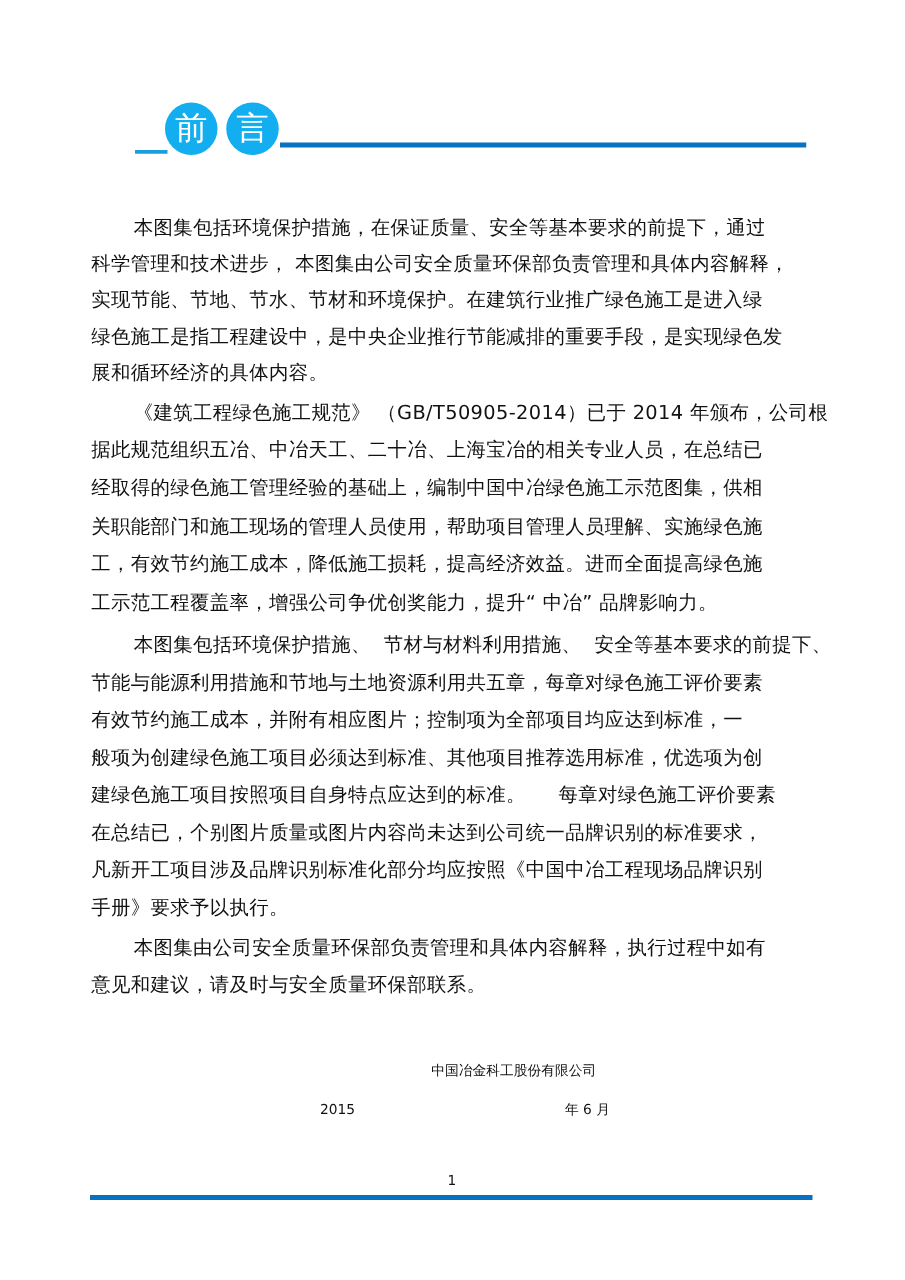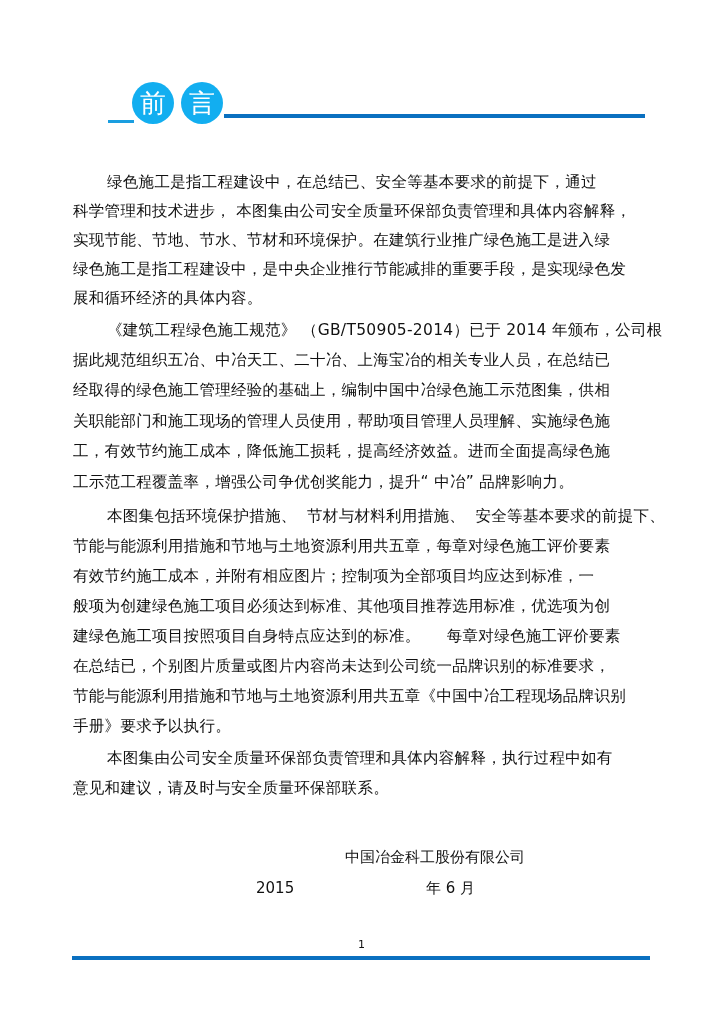--- a/index.html
+++ b/index.html
@@ -7,34 +7,34 @@
          font-family: "DejaVu Sans", "Liberation Sans", sans-serif; color: #111; }
   .header-short-line { position: absolute; left: 108px; top: 120px; width: 26px; height: 3px; background: #1a9ee0; }
   .header-long-line { position: absolute; left: 224px; top: 114px; width: 421px; height: 4px; background: #0a70c0; }
   .title-circle { position: absolute; top: 82px; width: 42px; height: 42px; border-radius: 50%;
                   background: #12aef0; color: #fff; font-size: 26px; line-height: 42px; text-align: center;
                   font-family: "DejaVu Serif", serif; }
   .c1 { left: 132px; }
   .c2 { left: 181px; }
   .line { position: absolute; left: 73px; font-size: 15.5px; white-space: pre; line-height: 20px; letter-spacing: 0.3px; }
   .indent { left: 107px; }
-  .sign { position: absolute; font-size: 15px; white-space: pre; line-height: 20px; }
+  .sign { position: absolute; font-size: 11px; white-space: pre; line-height: 20px; }
   .page-num { position: absolute; left: 358px; top: 938px; font-size: 11px; }
   .footer-line { position: absolute; left: 72px; top: 956px; width: 578px; height: 4px; background: #0a70c0; }
 </style>
 </head>
 <body>
 
 <div class="header-short-line"></div>
 <div class="title-circle c1">前</div>
 <div class="title-circle c2">言</div>
 <div class="header-long-line"></div>
 
 <div>
-  <div class="line indent" style="top:172px">绿色施工是指工程建设中，在总结已、安全等基本要求的前提下，通过</div>
+  <div class="line indent" style="top:172px">本图集包括环境保护措施，在保证质量、安全等基本要求的前提下，通过</div>
   <div class="line" style="top:201px">科学管理和技术进步， 本图集由公司安全质量环保部负责管理和具体内容解释，</div>
   <div class="line" style="top:230px">实现节能、节地、节水、节材和环境保护。在建筑行业推广绿色施工是进入绿</div>
   <div class="line" style="top:259px">绿色施工是指工程建设中，是中央企业推行节能减排的重要手段，是实现绿色发</div>
   <div class="line" style="top:288px">展和循环经济的具体内容。</div>
 </div>
 
 <div>
   <div class="line indent" style="top:320px">《建筑工程绿色施工规范》 （GB/T50905-2014）已于 2014 年颁布，公司根</div>
   <div class="line" style="top:350px">据此规范组织五冶、中冶天工、二十冶、上海宝冶的相关专业人员，在总结已</div>
   <div class="line" style="top:380px">经取得的绿色施工管理经验的基础上，编制中国中冶绿色施工示范图集，供相</div>
@@ -43,27 +43,27 @@
   <div class="line" style="top:472px">工示范工程覆盖率，增强公司争优创奖能力，提升“ 中冶” 品牌影响力。</div>
 </div>
 
 <div>
   <div class="line indent" style="top:506px">本图集包括环境保护措施、  节材与材料利用措施、  安全等基本要求的前提下、</div>
   <div class="line" style="top:536px">节能与能源利用措施和节地与土地资源利用共五章，每章对绿色施工评价要素</div>
   <div class="line" style="top:566px">有效节约施工成本，并附有相应图片；控制项为全部项目均应达到标准，一</div>
   <div class="line" style="top:596px">般项为创建绿色施工项目必须达到标准、其他项目推荐选用标准，优选项为创</div>
   <div class="line" style="top:626px">建绿色施工项目按照项目自身特点应达到的标准。     每章对绿色施工评价要素</div>
   <div class="line" style="top:656px">在总结已，个别图片质量或图片内容尚未达到公司统一品牌识别的标准要求，</div>
-  <div class="line" style="top:686px">节能与能源利用措施和节地与土地资源利用共五章《中国中冶工程现场品牌识别</div>
+  <div class="line" style="top:686px">凡新开工项目涉及品牌识别标准化部分均应按照《中国中冶工程现场品牌识别</div>
   <div class="line" style="top:716px">手册》要求予以执行。</div>
 </div>
 
 <div>
   <div class="line indent" style="top:748px">本图集由公司安全质量环保部负责管理和具体内容解释，执行过程中如有</div>
   <div class="line" style="top:778px">意见和建议，请及时与安全质量环保部联系。</div>
 </div>
 
 <div class="sign" style="left:345px; top:847px">中国冶金科工股份有限公司</div>
 <div class="sign" style="left:256px; top:878px">2015</div>
-<div class="sign" style="left:426px; top:878px">年 6 月</div>
+<div class="sign" style="left:452px; top:878px">年 6 月</div>
 
 <div class="page-num">1</div>
 <div class="footer-line"></div>
 
 </body></html>

